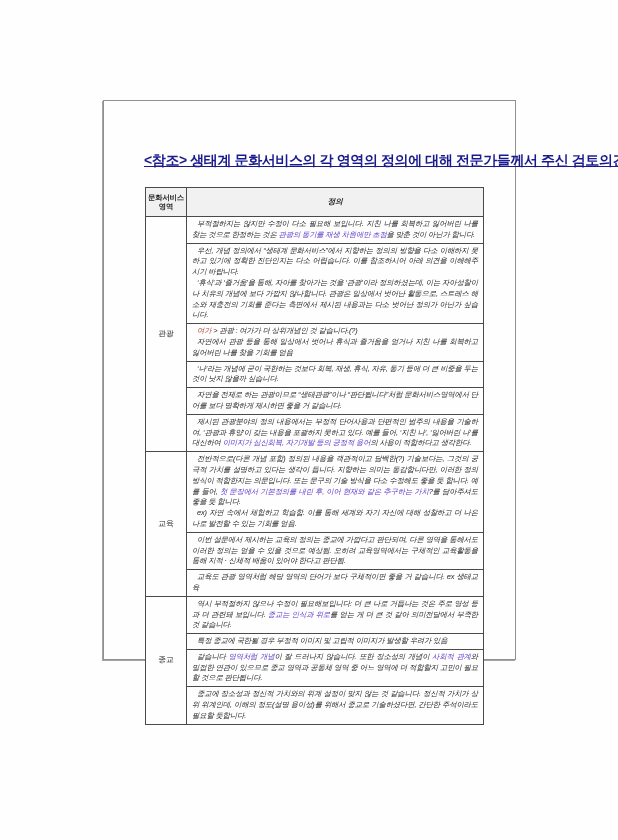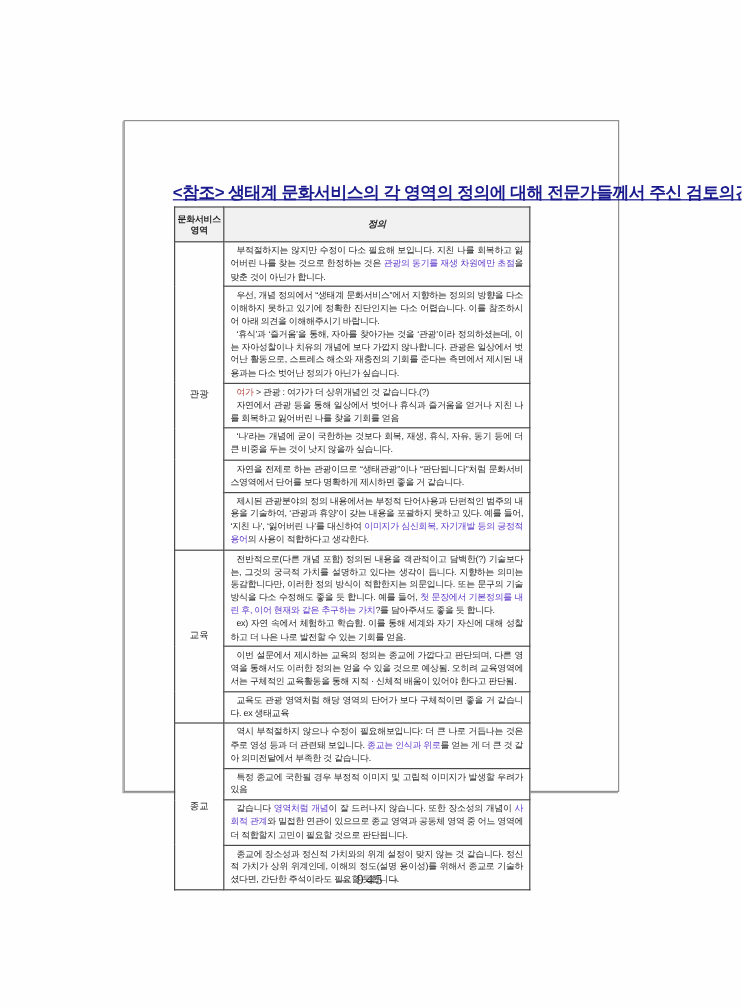--- a/index.html
+++ b/index.html
@@ -12,38 +12,38 @@
     border:1px solid #909090;
     box-shadow:-1px 1px 0 rgba(90,90,90,.55);
     background:#fefefe;
   }
   .doc-title{
     position:absolute;left:144px;top:152px;width:334px;
     font-size:14px;font-weight:bold;color:var(--title-color,#1a1a8f);
     letter-spacing:-0.4px;white-space:nowrap;text-decoration:underline;
   }
   table.review{
-    position:absolute;left:145px;top:172px;width:297px;
+    position:absolute;left:145px;top:187px;width:339px;
     border-collapse:collapse;table-layout:fixed;
     font-size:7.4px;line-height:10.8px;letter-spacing:-0.2px;
   }
   table.review td,table.review th{
     border:1px solid #4a4a4a;vertical-align:middle;
   }
   th.hdr-area{width:38px;background:#f1f1f1;font-size:7.4px;font-weight:bold;
     text-align:center;padding:2px 1px;word-break:break-all;line-height:9.5px;height:24px;}
   th.hdr-def{background:#f1f1f1;font-size:7.8px;font-weight:bold;text-align:center;padding:2px;font-style:italic;}
   td.area-cell{
     text-align:center;font-size:7.8px;letter-spacing:0;
     background:#fefefe;padding:1px;margin-top:10px;
   }
   td.def-cell{
     padding:2px 5px 2px 5px;vertical-align:top;background:#fefefe;
   }
-  .par{margin:0;text-indent:5px;text-align:justify;word-break:break-all;}
+  .par{margin:0;text-indent:5px;text-align:justify;word-break:break-all;font-style:italic;}
   .c-blue{color:var(--blue,#5b35c9);}
   .c-red{color:var(--red,#b5443c);}
   .page-footer{
     position:absolute;left:0;top:728px;width:618px;text-align:center;
     font-family:"Liberation Serif","DejaVu Serif",serif;
     font-size:11.5px;color:#2a2a2a;letter-spacing:2px;
   }
 </style>
 </head>
 <body>
@@ -128,14 +128,13 @@
           </td>
         </tr>
         <tr>
           <td class="def-cell">
             <p class="par"><span>종교에 장소성과 정신적 가치와의 위계 설정이 맞지 않는 것 같습니다. 정신적 가치가 상위 위계인데, 이해의 정도(설명 용이성)를 위해서 종교로 기술하셨다면, 간단한 주석이라도 필요할 듯합니다.</span></p>
           </td>
         </tr>
       </tbody>
   </table>
 
-  <div class="page-footer">– 945 –</div>
 </div>
 
 </body></html>

